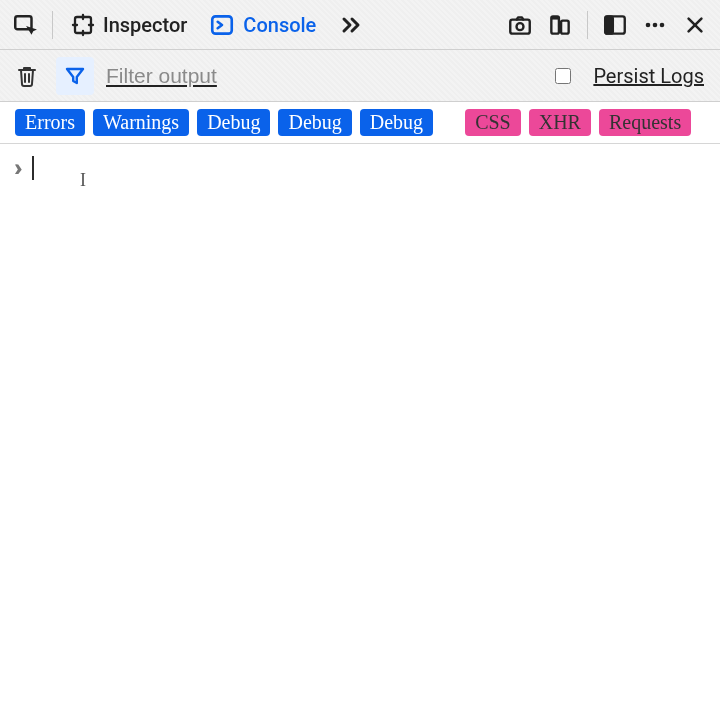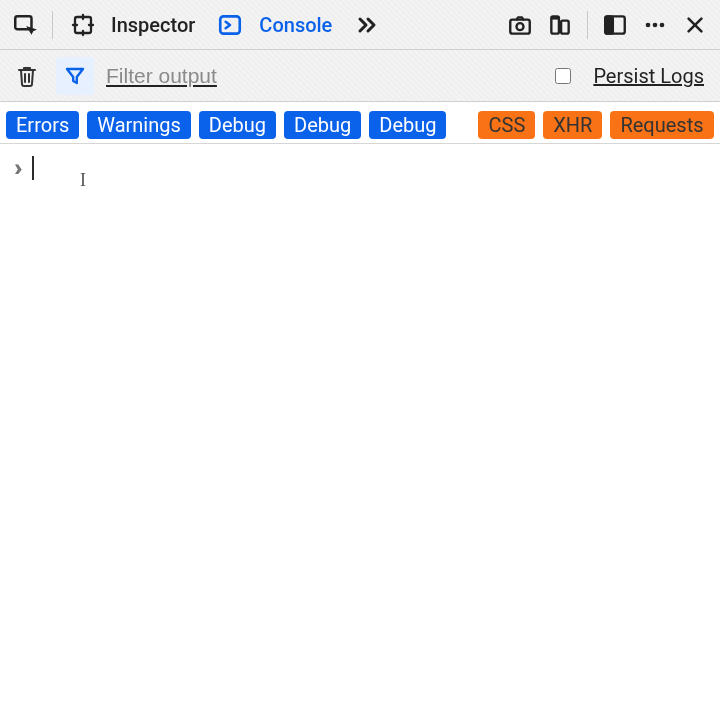--- a/index.html
+++ b/index.html
@@ -27,21 +27,21 @@
     gap: 2px;
   }
   .tabbar .sep {
     width: 1px; height: 28px;
     background: #c8c8c8;
     margin: 0 6px;
   }
   .tabbtn {
     display: inline-flex;
     align-items: center;
-    gap: 16px;
+    gap: 8px;
     padding: 6px 10px;
     font-size: 20px;
     font-weight: 500;
     color: #222;
     cursor: default;
     user-select: none;
   }
   .tabbtn.active {
     color: #0a62ea;
     position: relative;
@@ -100,38 +100,39 @@
     padding-right: 8px;
   }
   .persist input[type=checkbox] {
     width: 16px; height: 16px;
     accent-color: #888;
   }
 
   
   .pillbar {
     display: flex;
-    align-items: flex-end;
+    align-items: center;
     height: 42px;
-    padding: 4px 6px;
+    padding: 4px 15px;
     gap: 8px;
     background: #fff;
     border-bottom: 1px solid #d6d6d6;
+    font-family: Liberation Serif, serif;
   }
   .pill {
     display: inline-flex;
     align-items: center;
     padding: 2px 10px;
     font-size: 20px;
     border-radius: 4px;
     cursor: default;
     user-select: none;
   }
   .pill.blue { background: #0a62ea; color: #fff; }
-  .pill.grey { background: #f97316; color: #333; }
+  .pill.grey { background: #ec4899; color: #333; }
   .pillbar .gap { width: 16px; }
 
   
   .console {
     position: relative;
     height: calc(701px - 50px - 52px - 42px);
     background: #fff;
   }
   .prompt {
     position: absolute;

